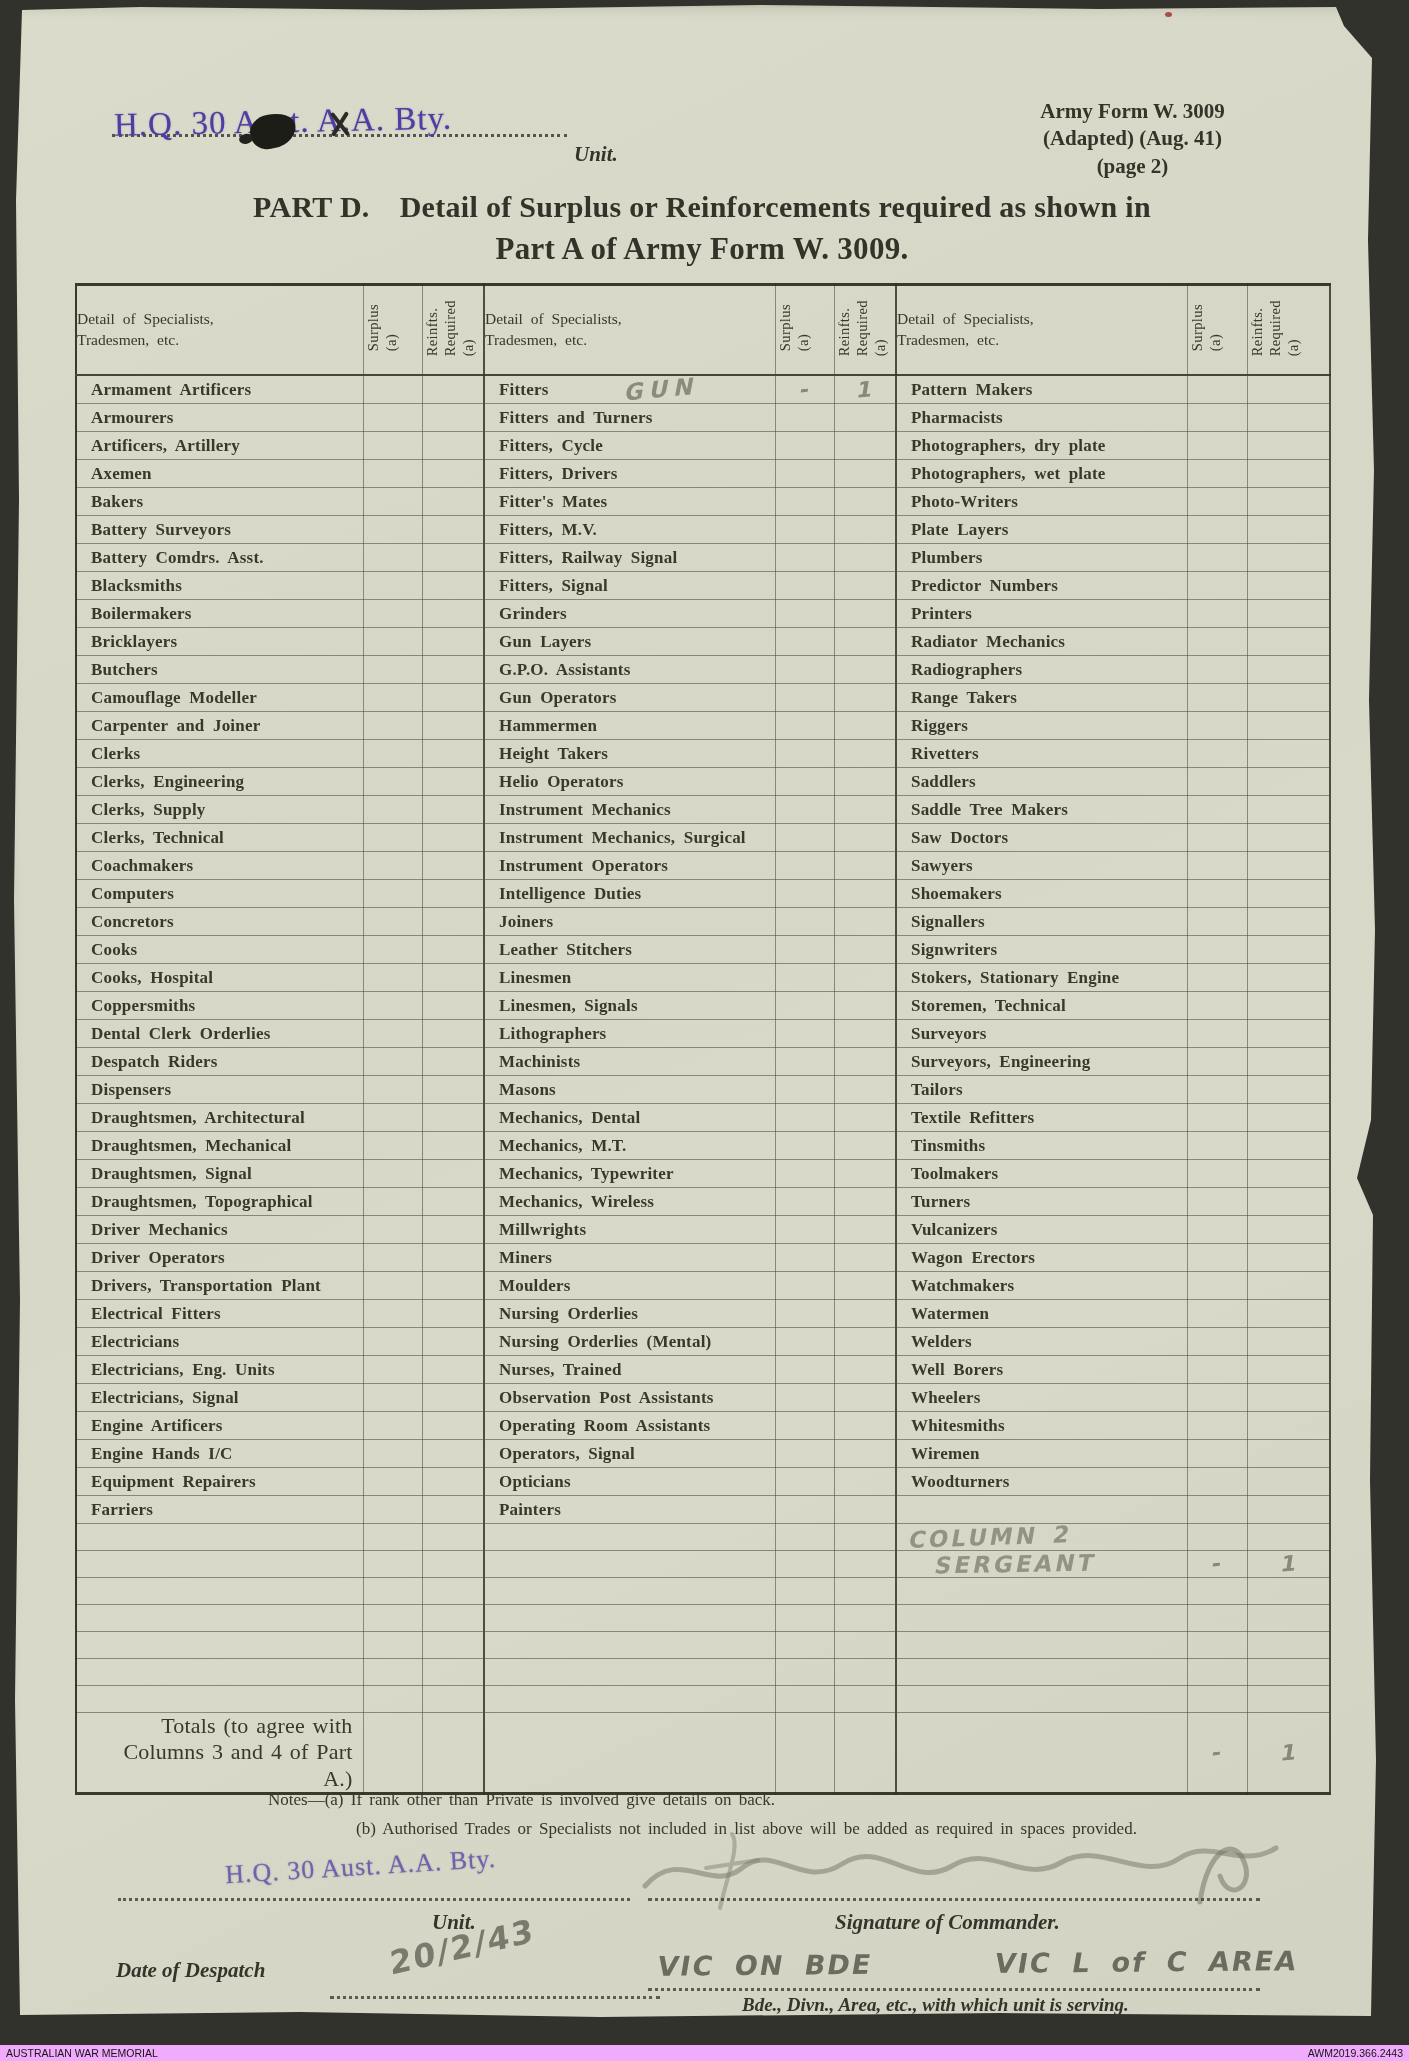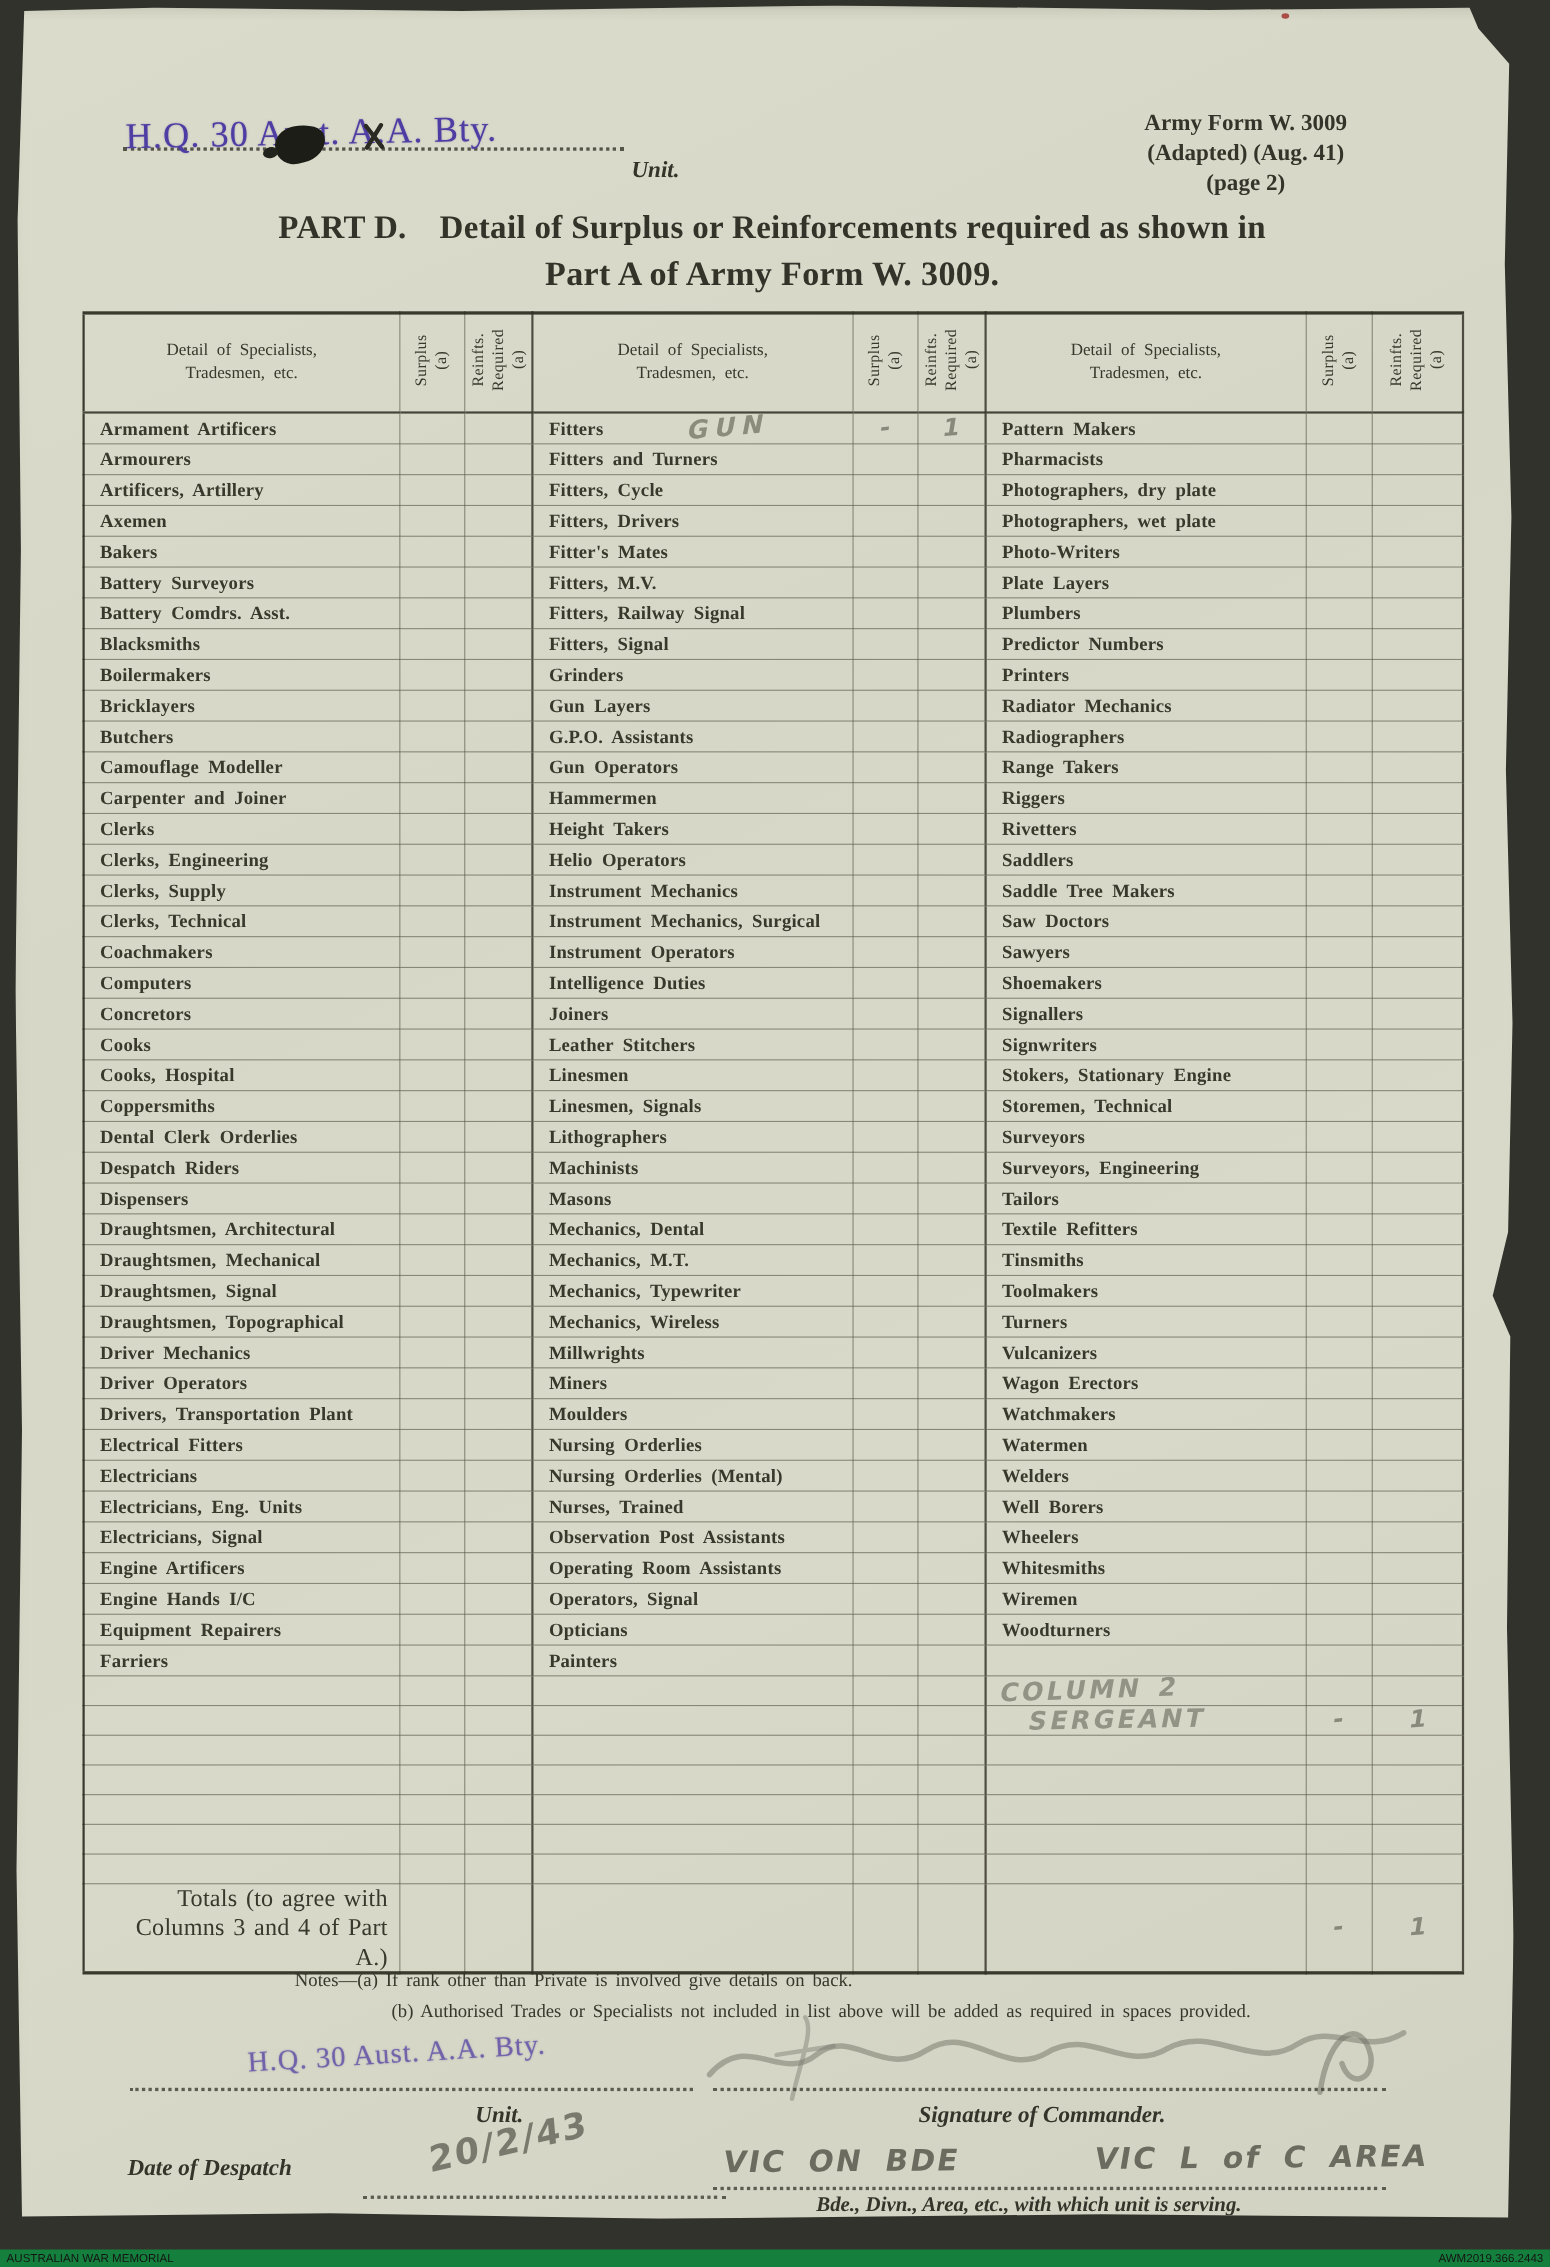--- a/index.html
+++ b/index.html
@@ -50,21 +50,21 @@
     font-weight:bold;font-size:30px;color:#34332a;letter-spacing:.3px;}
   .title .part{margin-right:30px;}
   .title .t2{margin-top:7px;font-size:31px;}
 
   
   table{border-collapse:collapse;table-layout:fixed;position:absolute;left:75px;top:283px;
     width:1254px;color:#39382c;}
   table{border:2px solid rgba(50,48,38,.95);border-top-width:3px;border-bottom-width:3px;}
   td,th{border:1px solid rgba(72,69,55,.55);overflow:hidden;padding:0;}
   thead th{border-bottom:2px solid rgba(55,53,42,.9);height:88px;font-weight:normal;
-    vertical-align:middle;text-align:center;}
+    vertical-align:middle;text-align:left;}
   .name-h{font-size:15.5px;line-height:1.35;white-space:pre-line;word-spacing:4px;}
   .vert{writing-mode:vertical-rl;transform:rotate(180deg);white-space:pre-line;
     font-size:14.5px;line-height:1.25;letter-spacing:.4px;display:inline-block;max-height:82px;}
   tbody tr{height:27px;}
   tr.totals-row{height:52px;}
   .c-name{padding:0 4px 0 14px;font-weight:bold;font-size:17px;letter-spacing:.2px;
     word-spacing:4px;position:relative;white-space:nowrap;line-height:27px;}
   .c-num{text-align:center;position:relative;}
   .c-reinfts{border-right:2px solid rgba(55,53,42,.85);}
   .two-line{white-space:pre;font-size:14px;line-height:1.05;display:inline-block;
@@ -102,21 +102,21 @@
   .serving-label{left:742px;top:1994px;font-size:19px;}
   .date-value{position:absolute;left:388px;top:1928px;font-family:"DejaVu Sans",sans-serif;
     font-weight:bold;font-size:32px;color:#6a6a5e;transform:rotate(-13deg) skewX(-8deg);
     opacity:.85;letter-spacing:2px;}
   .serving-value{position:absolute;left:658px;top:1948px;font-family:"DejaVu Sans",sans-serif;
     font-weight:bold;font-size:27px;color:#606055;transform:skewX(-10deg) rotate(-.5deg);
     letter-spacing:2px;word-spacing:9px;white-space:pre;opacity:.9;}
   .sig-scrawl{position:absolute;left:640px;top:1828px;}
 
   
-  .awm{position:absolute;left:0;bottom:0;width:100%;height:16px;background:#15803d;
+  .awm{position:absolute;left:0;bottom:0;width:100%;height:16px;background:#f0abfc;
     display:flex;justify-content:space-between;align-items:center;padding:0 6px;
     box-sizing:border-box;font-family:"Liberation Sans",sans-serif;font-size:10.5px;
     color:#141414;}
 </style>
 </head>
 <body>
 
 <div class="paper">
 
   <div class="form-ref">

